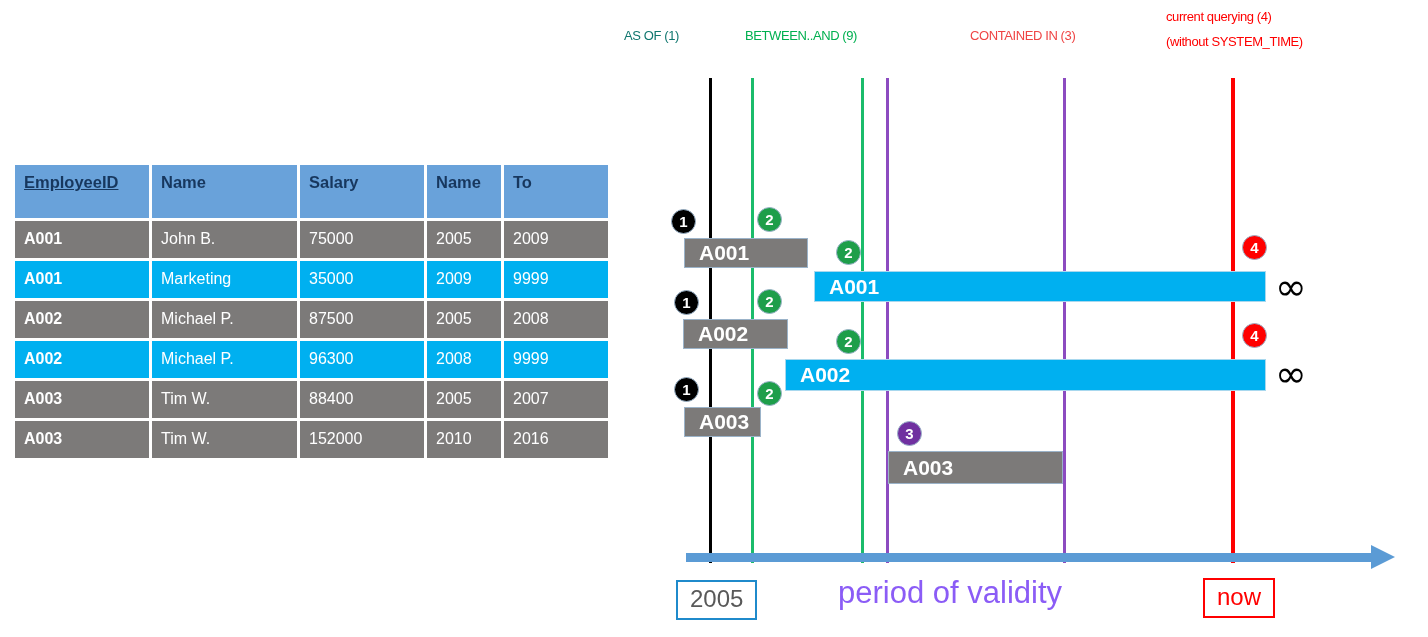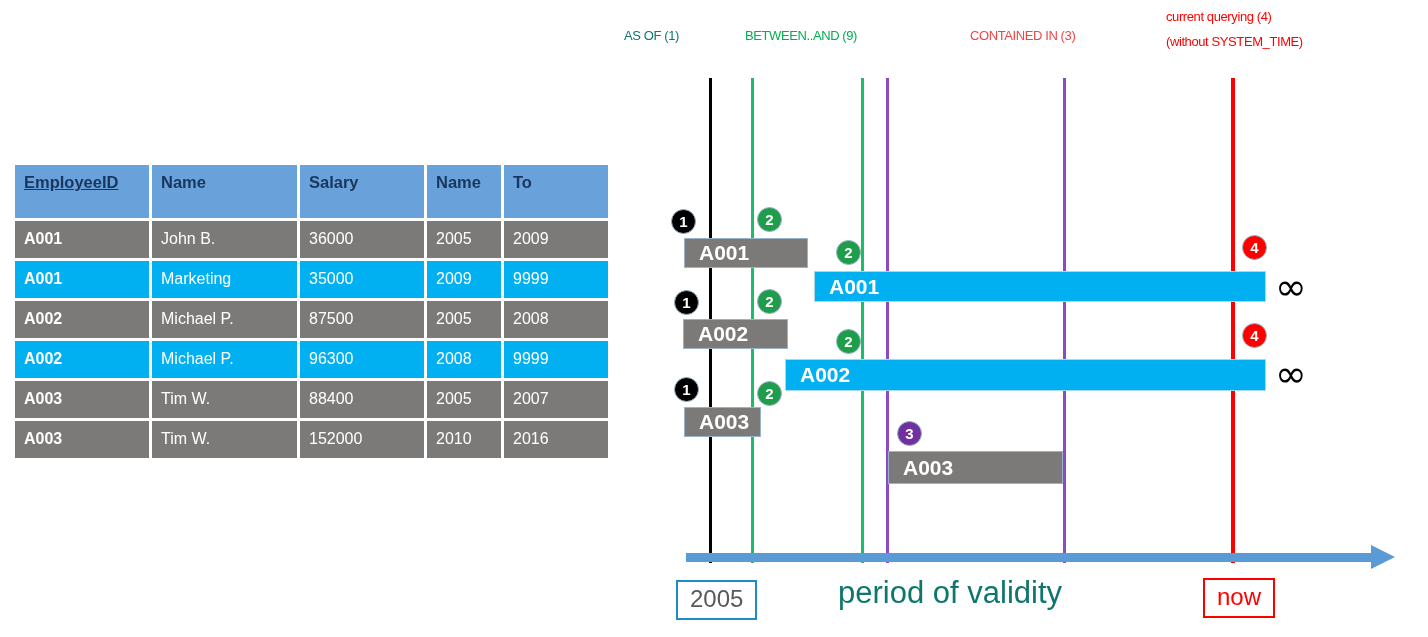--- a/index.html
+++ b/index.html
@@ -186,21 +186,21 @@
   }
   #box-now {
     left: 1203px; top: 578px;
     border: 2px solid #FF0000;
     color: #FF0000;
   }
   #axis-title {
     position: absolute;
     left: 838px; top: 575px;
     font-size: 31px;
-    color: #0f766e;
+    color: #8b5cf6;
     white-space: nowrap;
   }
 </style>
 </head>
 <body>
 
 <table id="employee-table">
   <colgroup>
     <col class="c-id">
       <col class="c-name">
@@ -214,21 +214,21 @@
       <th>Name</th>
       <th>Salary</th>
       <th>Name</th>
       <th>To</th>
     </tr>
   </thead>
   <tbody>
     <tr class="row-gray">
       <td class="cell-id">A001</td>
       <td>John  B.</td>
-      <td>36000</td>
+      <td>75000</td>
       <td>2005</td>
       <td>2009</td>
     </tr>
     <tr class="row-blue">
       <td class="cell-id">A001</td>
       <td>Marketing</td>
       <td>35000</td>
       <td>2009</td>
       <td>9999</td>
     </tr>

